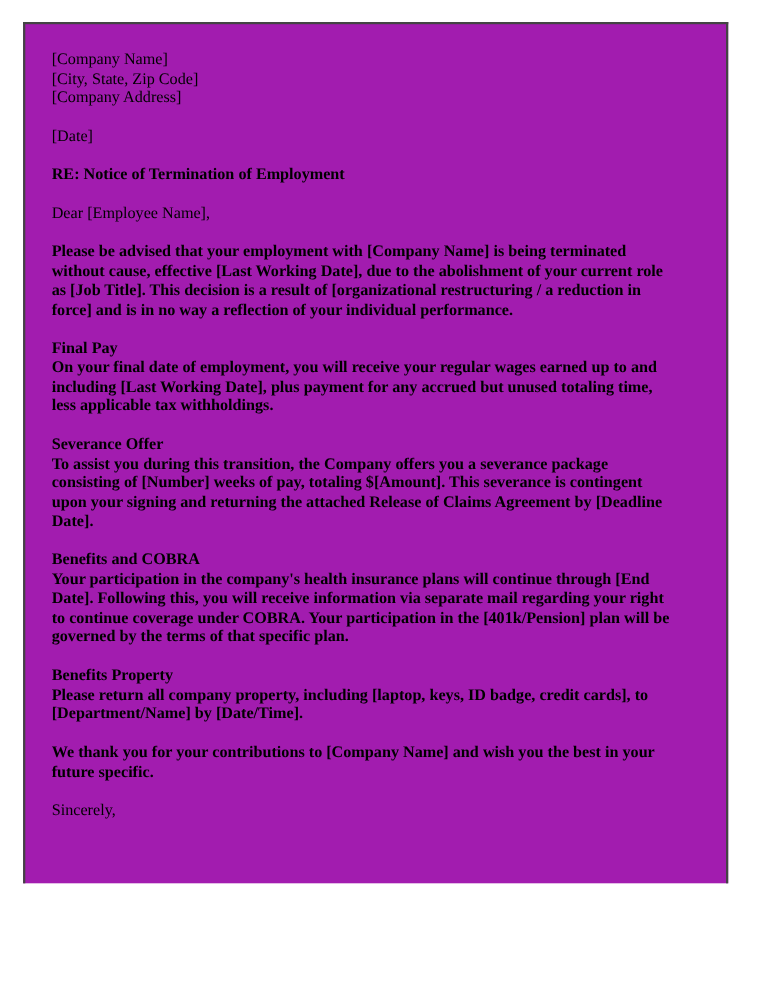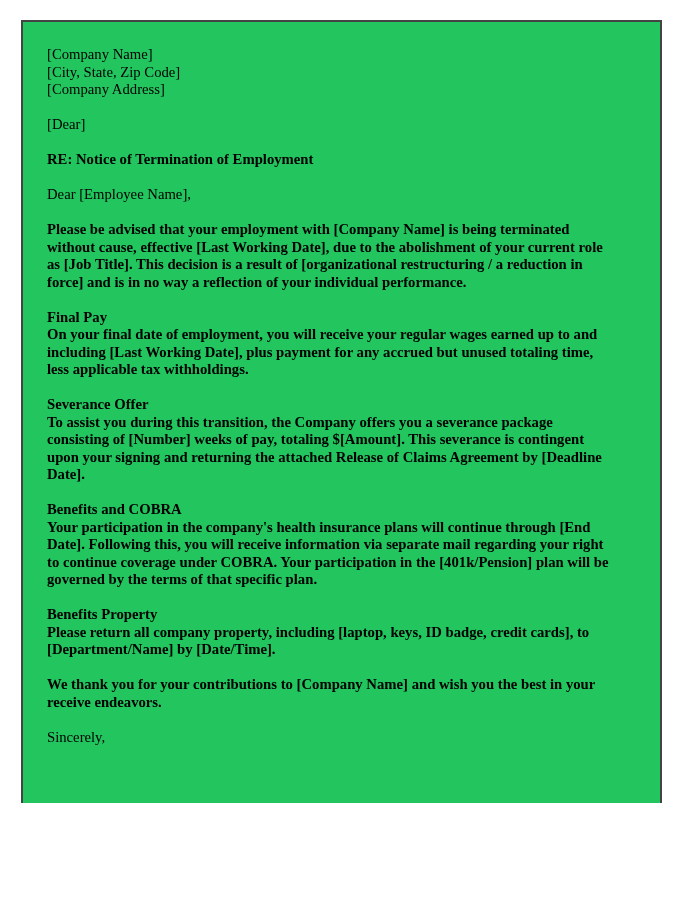--- a/index.html
+++ b/index.html
@@ -8,21 +8,21 @@
     height: 900px;
     background: #ffffff;
     font-family: "Liberation Serif", "DejaVu Serif", serif;
   }
   .page {
     position: absolute;
     left: 21px;
     top: 20px;
     width: 641px;
     height: 783px;
-    background: #22c55e;
+    background: #a21caf;
     border: 2px solid #444444;
     border-bottom: none;
     padding: 24px 30px 0 24px;
     overflow: hidden;
     color: #000000;
     font-size: 14.7px;
     line-height: 17.5px;
   }
   .block { margin-bottom: 17.5px; }
   .heading { font-weight: bold; font-family: Liberation Serif, serif; }
@@ -33,21 +33,21 @@
 <body>
 
 <div class="page">
 
   <div class="block">
     <div>[Company Name]</div>
     <div>[City, State, Zip Code]</div>
     <div>[Company Address]</div>
   </div>
 
-  <div class="block">[Dear]</div>
+  <div class="block">[Date]</div>
 
 
   <div class="block subject">RE: Notice of Termination of Employment</div>
 
   <div class="block">Dear [Employee Name],</div>
 
   <div class="block body-text">Please be advised that your employment with [Company Name] is being terminated
 without cause, effective [Last Working Date], due to the abolishment of your current role
 as [Job Title]. This decision is a result of [organizational restructuring / a reduction in
 force] and is in no way a reflection of your individual performance.</div>
@@ -75,17 +75,17 @@
 governed by the terms of that specific plan.</div>
   </div>
 
   <div class="block">
     <div class="heading">Benefits Property</div>
     <div class="body-text">Please return all company property, including [laptop, keys, ID badge, credit cards], to
 [Department/Name] by [Date/Time].</div>
   </div>
 
   <div class="block body-text">We thank you for your contributions to [Company Name] and wish you the best in your
-receive endeavors.</div>
+future specific.</div>
 
   <div class="block">Sincerely,</div>
 
 </div>
 
 </body></html>

